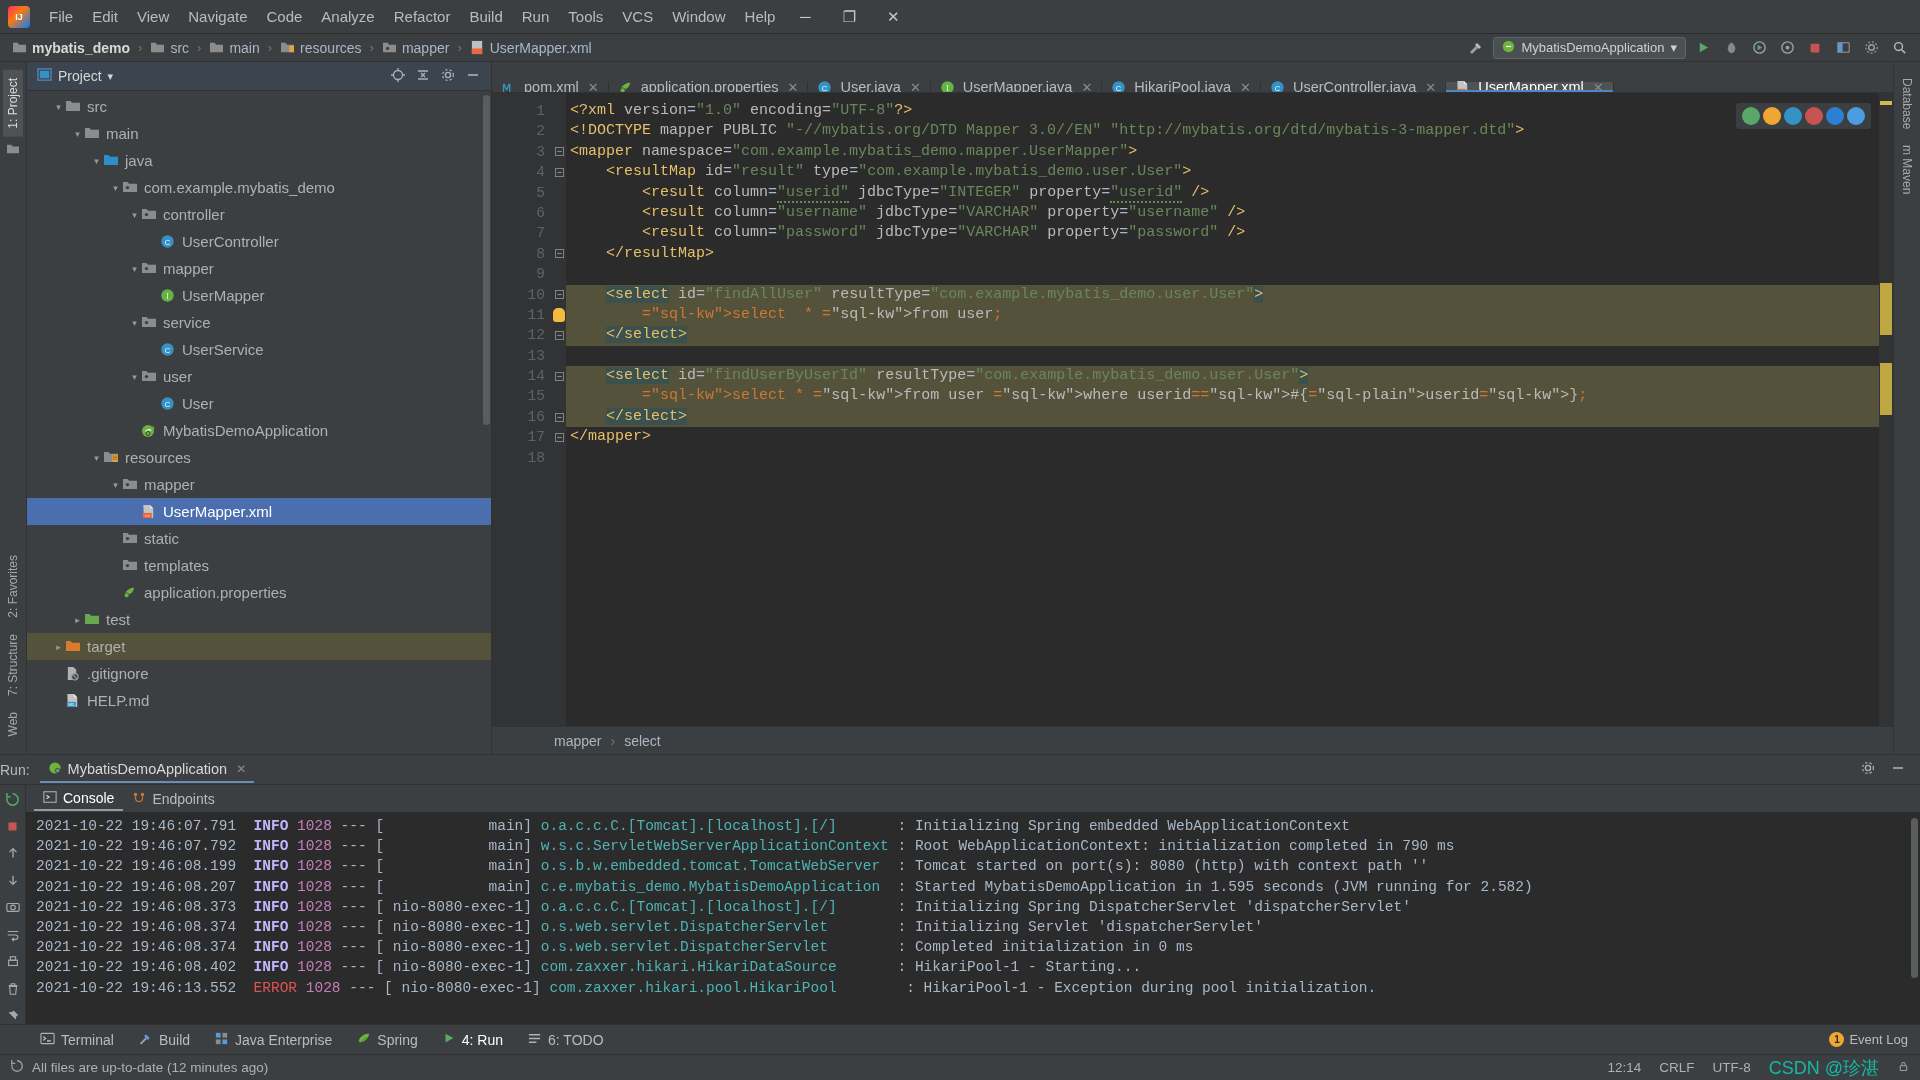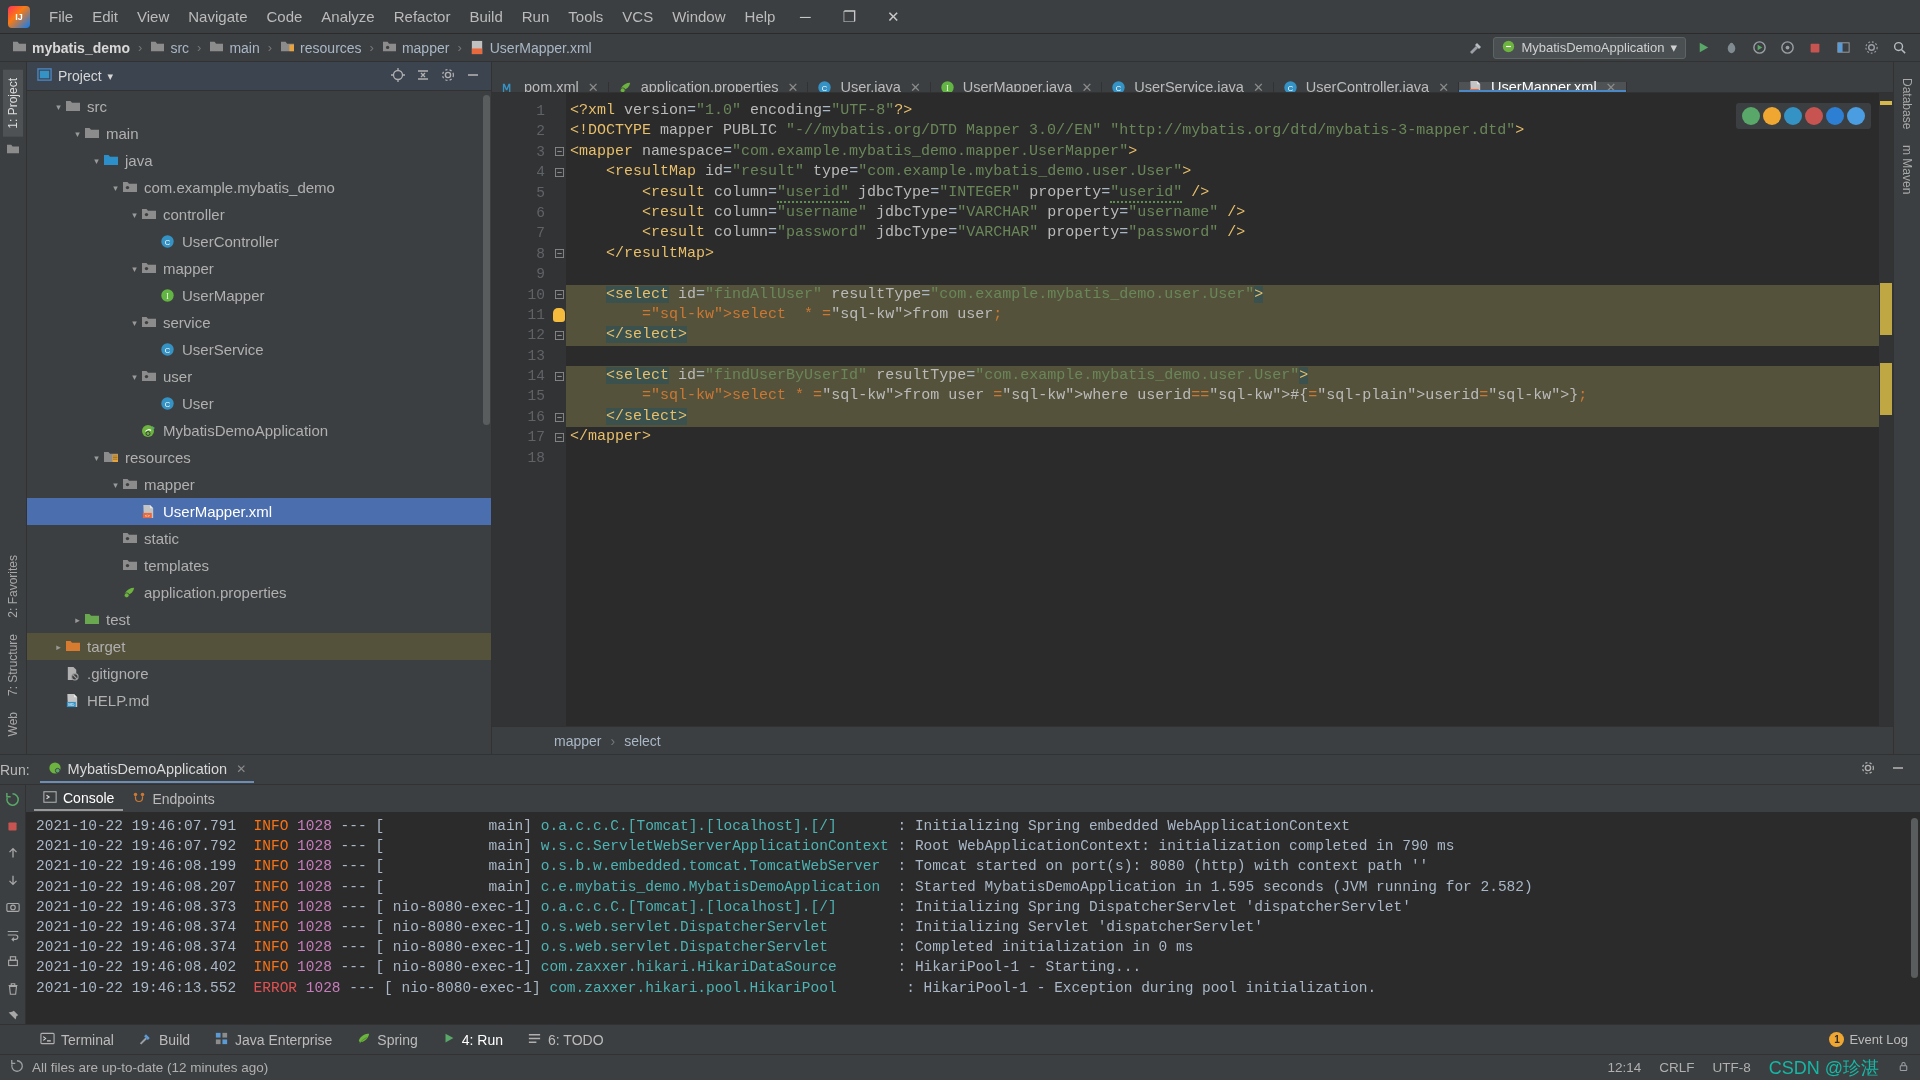--- a/index.html
+++ b/index.html
@@ -40,21 +40,21 @@
     width:42px;height:30px;display:flex;align-items:center;justify-content:center;
     color:#c8c8c8; font-size:15px;
   }
 
   
   .navbar{
     height:28px; flex:0 0 28px; display:flex; align-items:center;
     background:#3c3f41; padding-left:10px; border-bottom:1px solid #323232;
     position:relative;
   }
-  .crumb{ display:flex; font-size:14px; color:#a9b7c6; padding:2px 2px; }
+  .crumb{ display:flex; align-items:center; font-size:14px; color:#a9b7c6; padding:2px 2px; }
   .crumb .ic{ margin-right:5px; display:inline-flex; }
   .crumb.bold span.txt{ font-weight:bold; color:#d8d8d8; }
   .crumb-sep{ color:#777; margin:0 6px; font-size:13px; }
   .navbar-right{ margin-left:auto; display:flex; align-items:center; gap:6px; padding-right:10px; }
   .run-config{
     display:flex;align-items:center;gap:6px;background:#4a4f52;border:1px solid #5e6364;
     border-radius:3px;height:22px;padding:0 8px;font-size:13px;color:#d0d0d0;
   }
   .tb-icon{ width:22px;height:22px;display:flex;align-items:center;justify-content:center; }
 
@@ -193,21 +193,21 @@
   .ctab{
     display:flex;align-items:center;gap:6px;font-size:14px;color:#bbbbbb;padding:3px 9px 2px;
   }
   .ctab.active{ color:#ffffff; border-bottom:2px solid #9a9a9a; }
   .console{
     flex:1; background:#2b2b2b; font-family:"Liberation Mono",monospace; font-size:14.5px;
     line-height:20.2px; overflow:hidden; padding:4px 0 0 0; position:relative;
   }
   .lg{ height:20.2px; white-space:pre; padding-left:10px; color:#a9b7c6; }
   .c-time{ color:#a9b7c6; }
-  .c-info{ color:#f97316; }
+  .c-info{ color:#c4b5fd;font-weight:bold; }
   .c-err{ color:#e05252; }
   .c-pid{ color:#c77dbb; }
   .c-logger{ color:#4eb3b3; }
   .c-msg{ color:#a9b7c6; }
   .console-sb{ position:absolute; right:2px; top:6px; width:7px; background:#5a5d5e; border-radius:4px; }
 
   
   .bottombar{
     height:30px; flex:0 0 30px; background:#3c3f41; display:flex; align-items:center;
     gap:0; border-top:1px solid #323232; padding-left:28px;
@@ -666,21 +666,21 @@
                 <text x="8" y="11.3" font-size="8" fill="#fff" text-anchor="middle" font-family="Liberation Serif">I</text>
               </svg></span>
             <span>UserMapper.java</span>
             <span class="x">✕</span>
           </div>
           <div class="etab">
             <span class="ficon"><svg width="15" height="15" viewBox="0 0 16 16">
                 <circle cx="8" cy="8" r="6.6" fill="#3592c4"></circle>
                 <text x="8" y="11.3" font-size="8" fill="#fff" text-anchor="middle" font-family="Liberation Sans">C</text>
               </svg></span>
-            <span>UserService.java</span>
+            <span>HikariPool.java</span>
             <span class="x">✕</span>
           </div>
           <div class="etab">
             <span class="ficon"><svg width="15" height="15" viewBox="0 0 16 16">
                 <circle cx="8" cy="8" r="6.6" fill="#3592c4"></circle>
                 <text x="8" y="11.3" font-size="8" fill="#fff" text-anchor="middle" font-family="Liberation Sans">C</text>
               </svg></span>
             <span>UserController.java</span>
             <span class="x">✕</span>
           </div>

